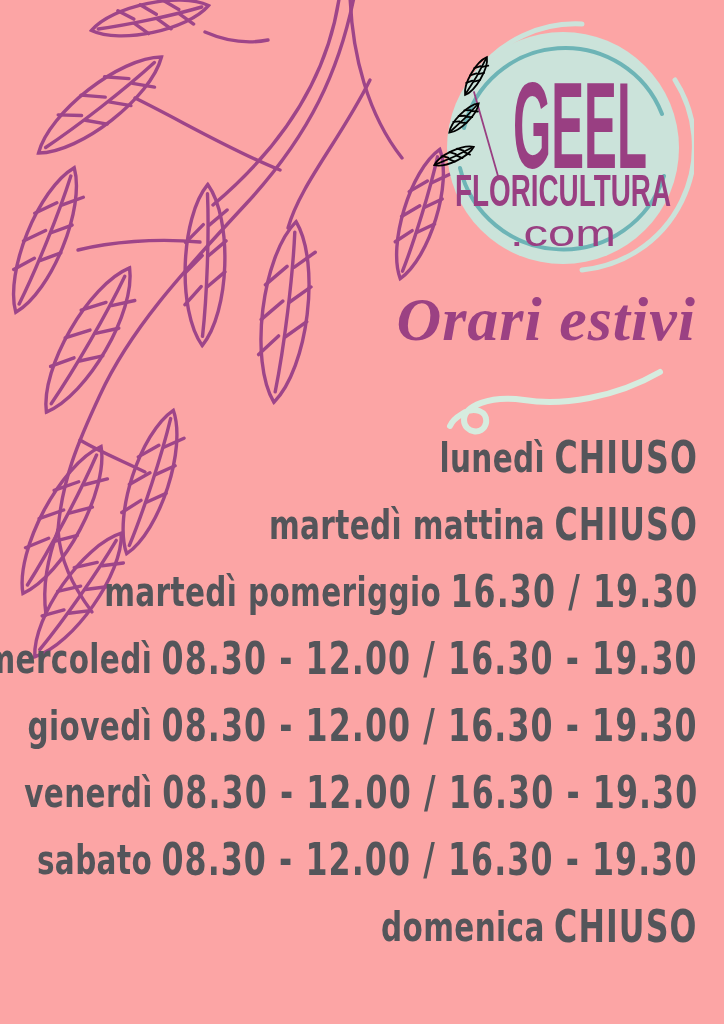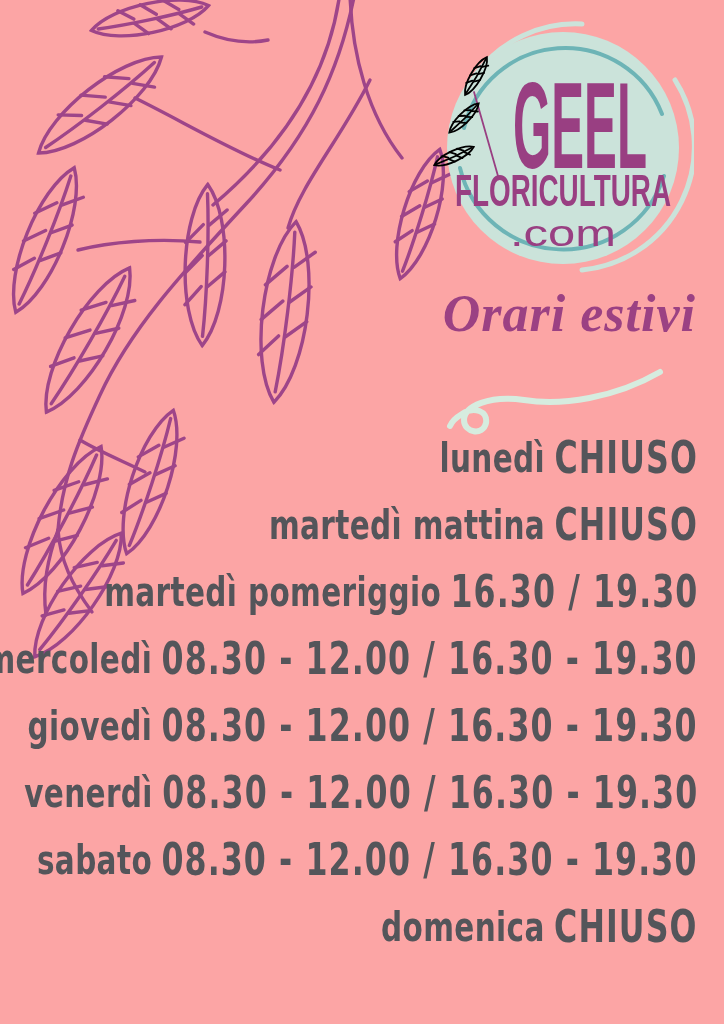--- a/index.html
+++ b/index.html
@@ -28,21 +28,21 @@
   }
 
   
   .heading {
     position: absolute;
     top: 288px;
     right: 28px;
     font-family: "Liberation Serif", serif;
     font-style: italic;
     font-weight: 700;
-    font-size: 52px;
+    font-size: 62px;
     line-height: 1;
     color: #9b4183;
     letter-spacing: 1px;
     white-space: nowrap;
   }
 
   
   .swoosh-svg {
     position: absolute;
     left: 430px;

